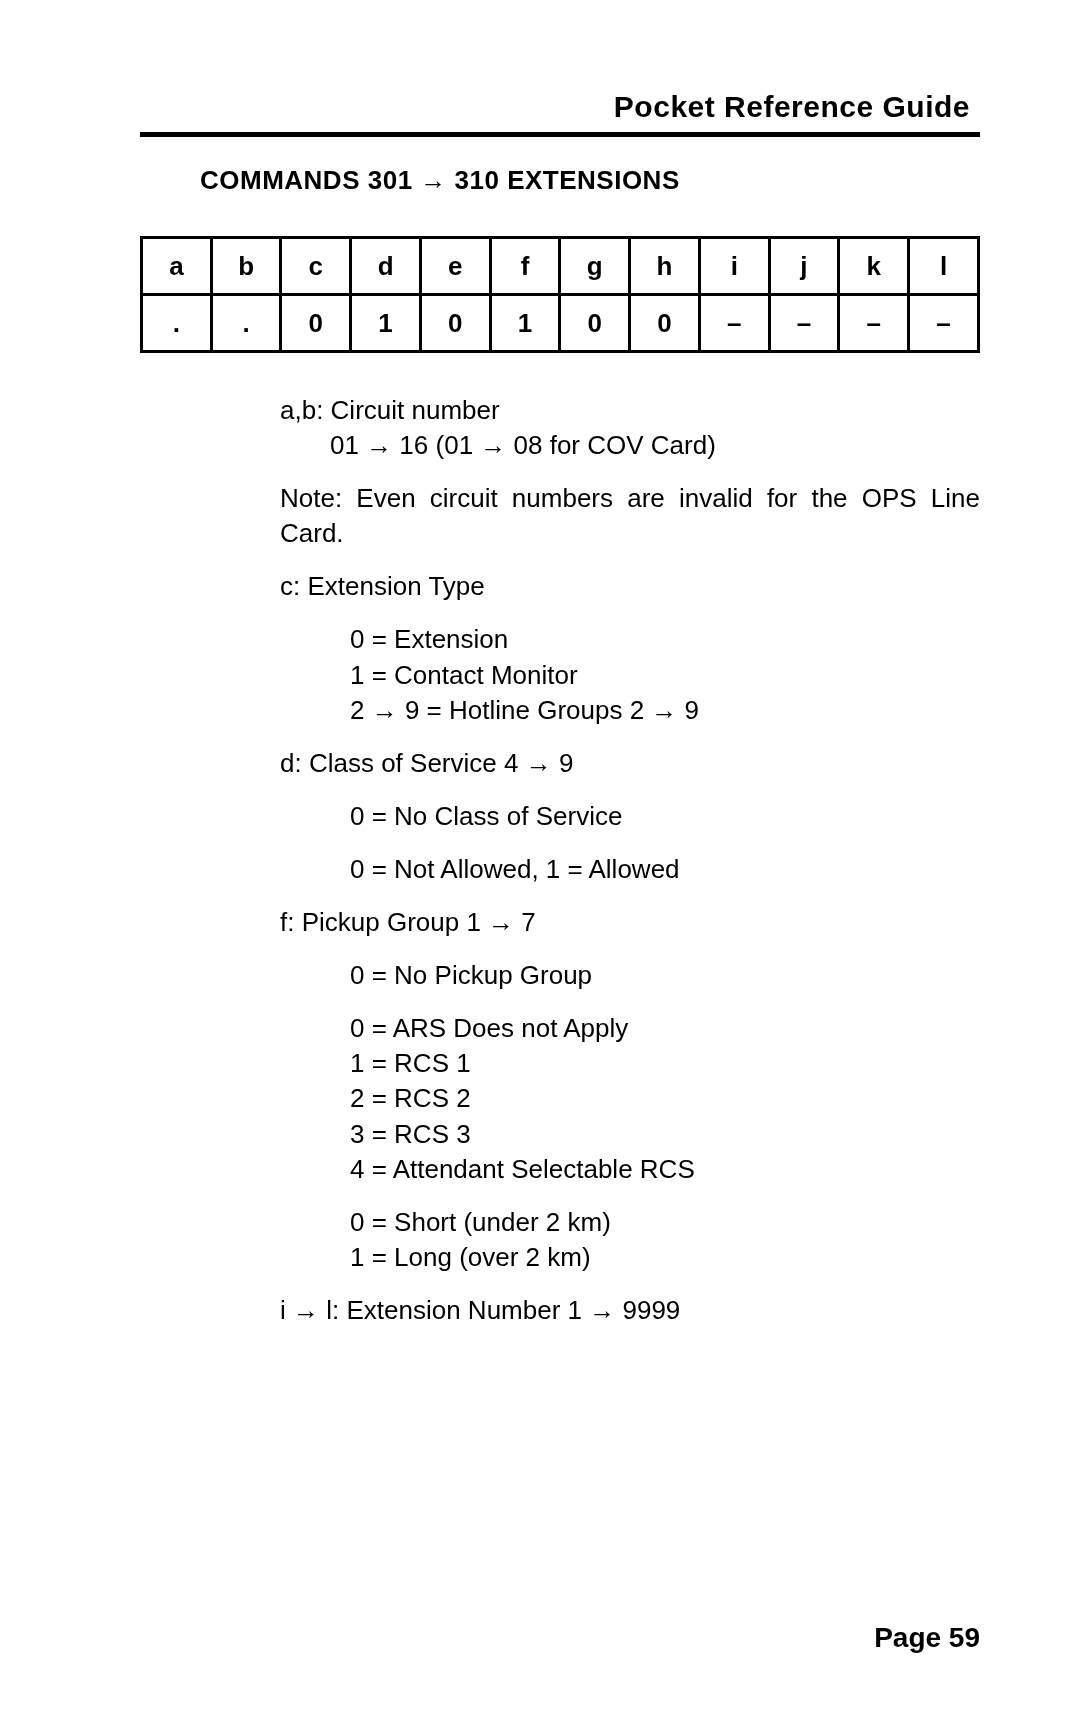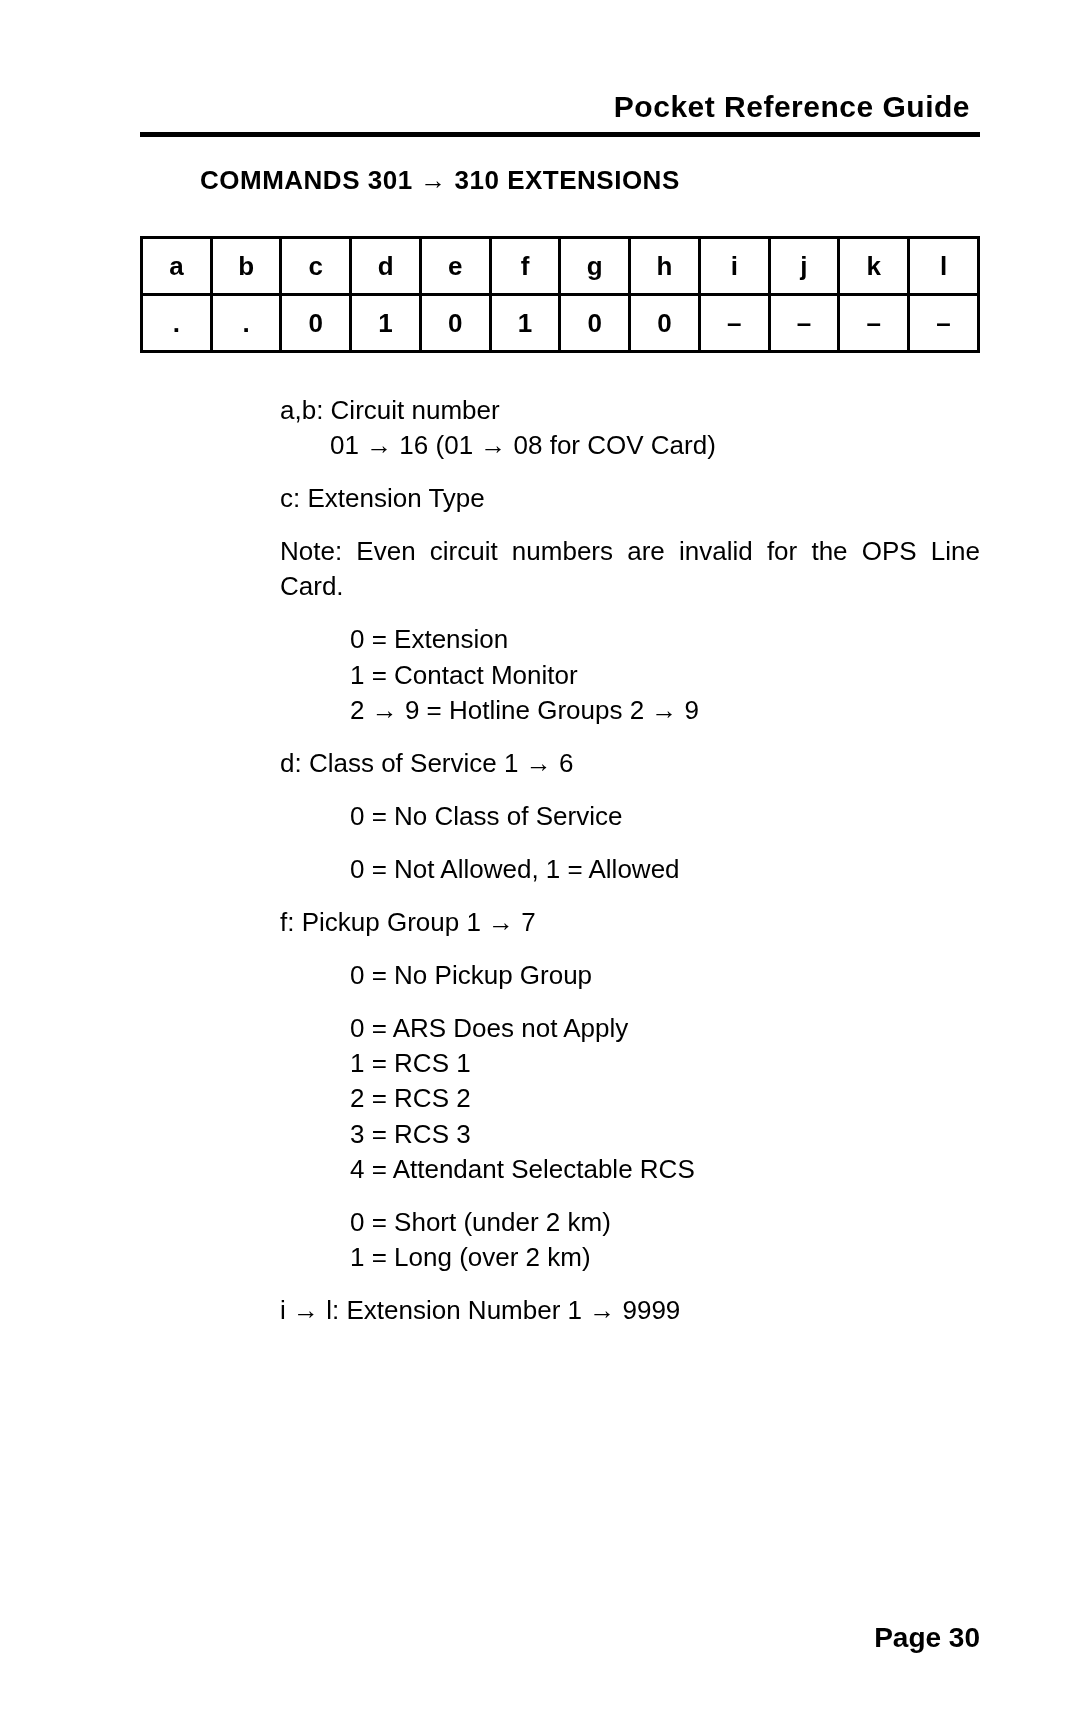--- a/index.html
+++ b/index.html
@@ -122,35 +122,35 @@
   </tbody>
     </table>
 
   <div class="body-content">
 
     <div class="para">
       <span class="bold">a,b: Circuit number</span><br>
       <span class="indent1 bold">01 → 16 (01 → 08 for COV Card)</span>
     </div>
 
-    <div class="para">
-      <span class="bold">c: Extension Type</span>
-    </div>
-
     <div class="para note-block">
       <span class="bold">Note:</span>
       <span class="bold">Even circuit numbers are invalid for the OPS Line Card.</span>
+    </div>
+
+    <div class="para">
+      <span class="bold">c: Extension Type</span>
     </div>
     <div class="para">
       <div class="indent2 bold">0 = Extension</div>
       <div class="indent2 bold">1 = Contact Monitor</div>
       <div class="indent2 bold">2 → 9 = Hotline Groups 2 → 9</div>
     </div>
 
-    <div class="para bold">d: Class of Service 1 → 6</div>
+    <div class="para bold">d: Class of Service 4 → 9</div>
     <div class="para indent2 bold">0 = No Class of Service</div>
 
     <div class="para indent2 bold">0 = Not Allowed, 1 = Allowed</div>
 
     <div class="para bold">f: Pickup Group 1 → 7</div>
     <div class="para indent2 bold">0 = No Pickup Group</div>
 
     <div class="para">
       <div class="indent2 bold">0 = ARS Does not Apply</div>
       <div class="indent2 bold">1 = RCS 1</div>
@@ -161,15 +161,15 @@
 
     <div class="para">
       <div class="indent2 bold">0 = Short (under 2 km)</div>
       <div class="indent2 bold">1 = Long (over 2 km)</div>
     </div>
 
     <div class="para bold">i → l: Extension Number 1 → 9999</div>
 
   </div>
 
-  <div class="page-number">Page 30</div>
+  <div class="page-number">Page 59</div>
 
 </div>
 
 </body></html>

